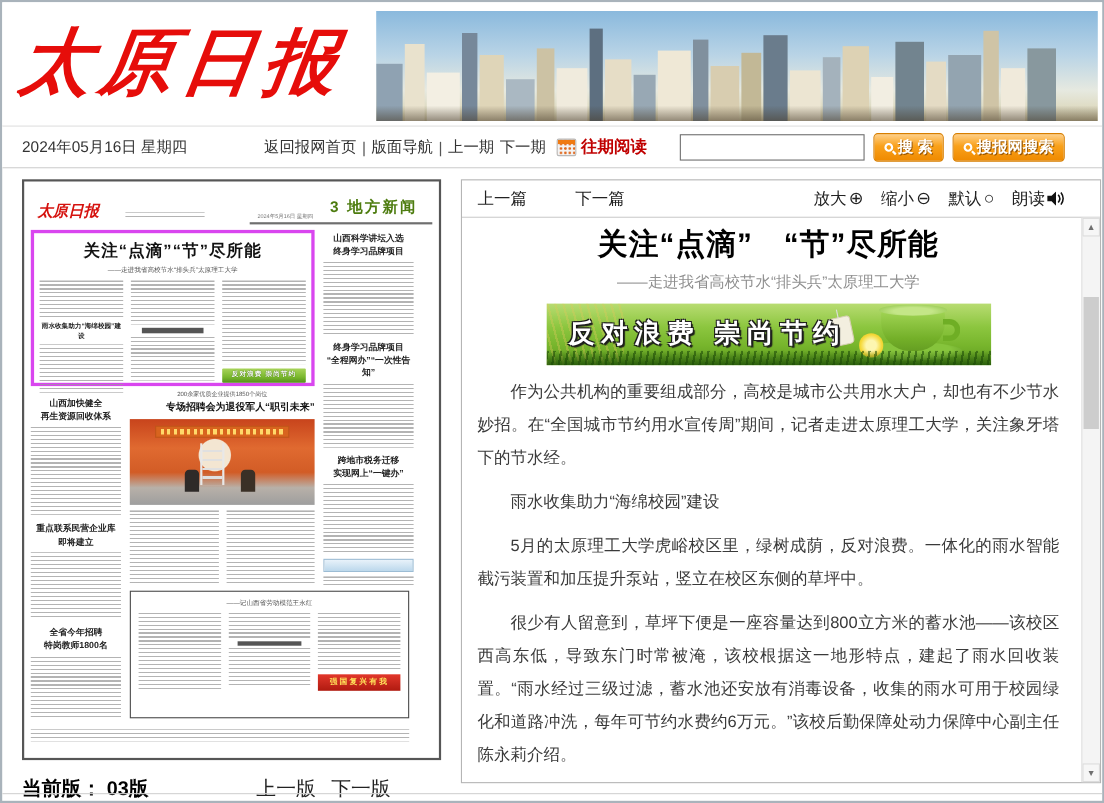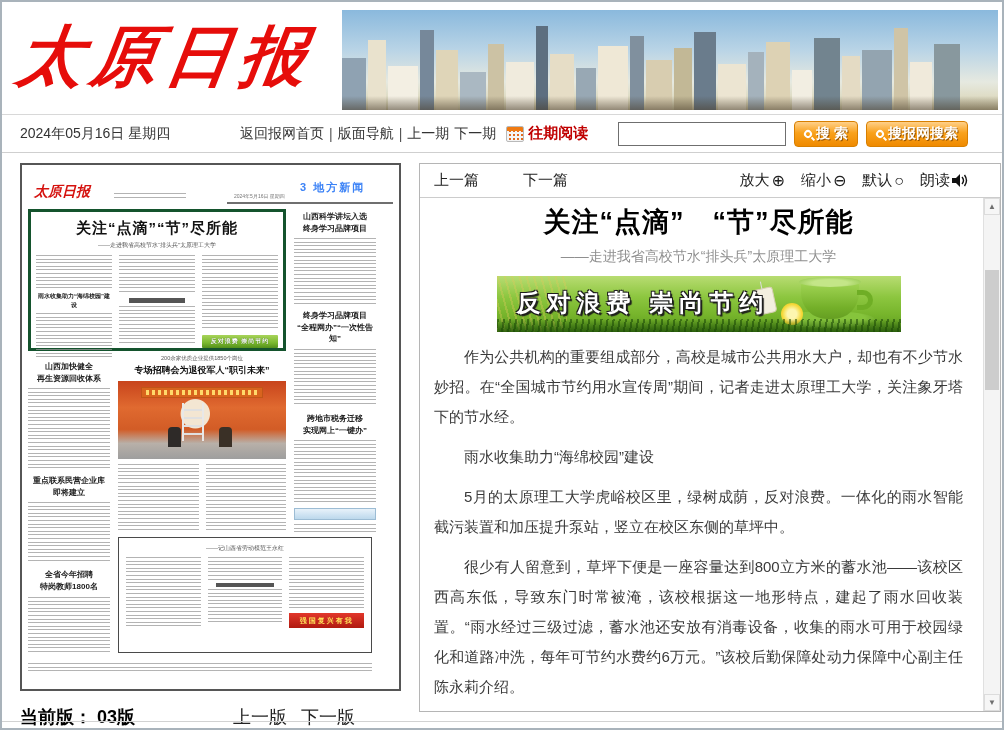--- a/index.html
+++ b/index.html
@@ -46,29 +46,29 @@
   
   #main { display:flex; padding-top:10px; align-items:flex-start; }
 
   
   #left-col { width:381px; margin-left:18px; }
   .thumb { height:528px; border:2px solid #565656; background:#fff; position:relative; overflow:hidden; }
   .tl { background:repeating-linear-gradient(180deg,#9a9a9a 0 1px,transparent 1px 3.6px); opacity:.75; }
   .tb { position:absolute; }
   .tm-logo { color:#d5120e; font-family:"DejaVu Serif","Liberation Serif",serif; font-weight:bold; font-style:italic; font-size:14px; }
   .tm-date { font-size:5px; color:#777; }
-  .tm-section { font-size:11px; font-weight:bold; letter-spacing:2px; color:#3b82f6; }
-  .t-redbox { border:3px solid #14532d; background:#fff; padding:4px 5px; }
+  .tm-section { font-size:14px; font-weight:bold; letter-spacing:2px; color:#4d7c0f; }
+  .t-redbox { border:3px solid #d946ef; background:#fff; padding:4px 5px; }
   .t-headline { font-size:15px; font-weight:bold; text-align:center; letter-spacing:1px; color:#111; margin:3px 0 3px; white-space:nowrap; }
   .t-subhead { font-size:6px; color:#555; text-align:center; margin-bottom:5px; }
   .t-cols { display:flex; gap:7px; }
   .t-minihead { font-size:6px; font-weight:bold; text-align:center; color:#222; margin:3px 0; }
   .h8 { font-size:8px; font-weight:bold; text-align:center; color:#222; line-height:1.45; margin-bottom:4px; }
   .h6 { font-size:5.5px; text-align:center; color:#555; margin-bottom:2px; }
-  .h9 { font-size:9px; font-weight:bold; text-align:center; color:#111; margin-bottom:4px; white-space:nowrap; }
+  .h9 { font-size:9px; font-weight:bold; text-align:right; color:#111; margin-bottom:4px; white-space:nowrap; }
   .mini-green { height:13px; border-radius:1px; position:relative; overflow:hidden;
             background:linear-gradient(180deg,#a8d45a,#7ab82e 60%,#53901b); color:#fff;
             font-size:6px; font-weight:bold; text-align:center; line-height:13px; letter-spacing:1px;
             text-shadow:0 0 1px #234d05; }
   .blue-banner { height:12px; background:linear-gradient(180deg,#e8f2fa,#bcd8ec); border:1px solid #9cbcd4;
             background-clip:padding-box; }
   .red-slogan { height:15px; background:linear-gradient(180deg,#e2372b,#b01a10); color:#ffe35a;
             font-size:7px; font-weight:bold; text-align:center; line-height:15px; letter-spacing:2px; }
   .t-photo { height:78px; position:relative; overflow:hidden;
             background:radial-gradient(circle at 46% 42%, #f3e6d2 0 14%, rgba(0,0,0,0) 15%),

